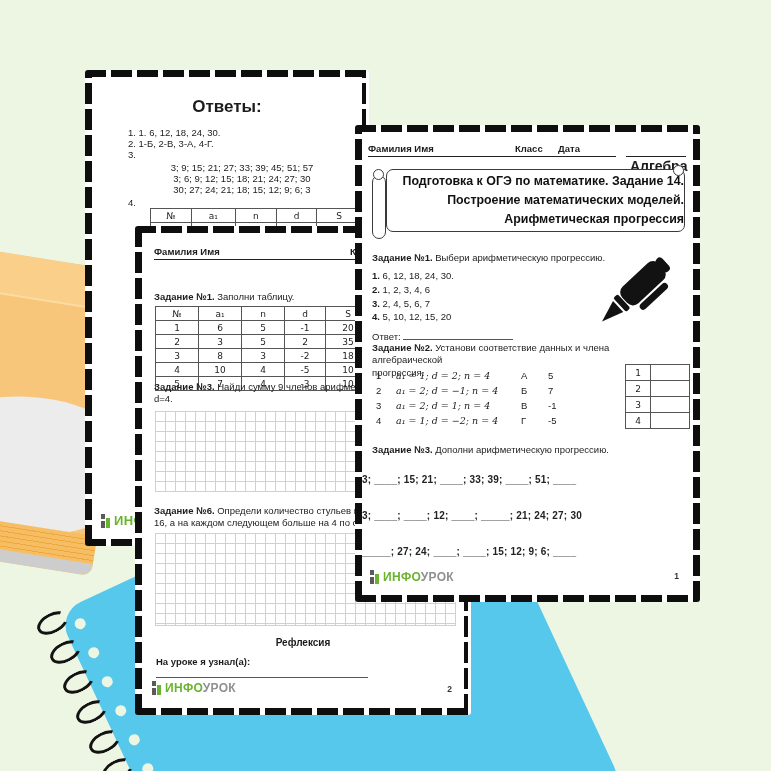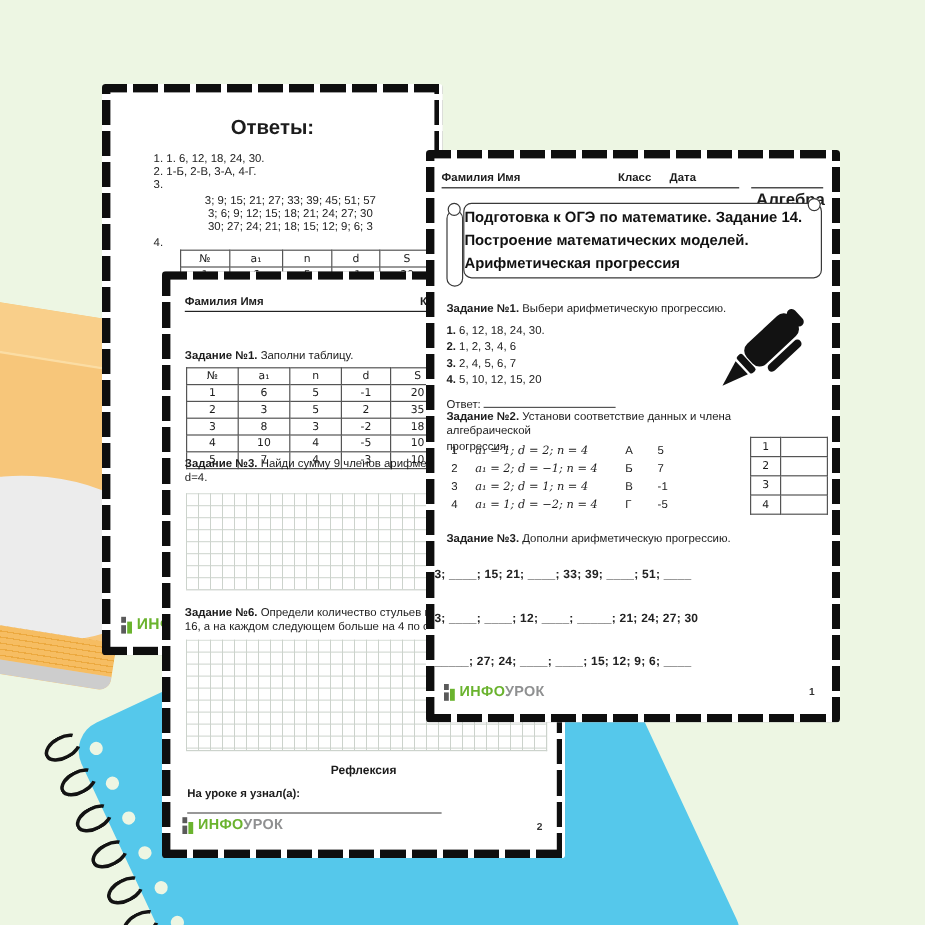--- a/index.html
+++ b/index.html
@@ -71,21 +71,21 @@
 
   
   .banner{position:absolute;left:10px;right:7px;top:32px;height:76px;}
   .banner-band{position:absolute;left:14px;right:1px;top:5px;bottom:8px;
                border:1.5px solid #3a3a3a;border-radius:7px;background:#fff;
                display:flex;flex-direction:column;justify-content:center;}
   .banner-roll{position:absolute;left:0;top:11px;bottom:1px;width:12px;
                border:1.5px solid #3a3a3a;border-radius:7px;background:#fff;}
   .curl{position:absolute;width:9px;height:9px;border:1.5px solid #3a3a3a;
         border-radius:50%;background:#fff;}
-  .banner-title{font-size:12.4px;font-weight:bold;text-align:left;line-height:1.55;color:#111;}
+  .banner-title{font-size:12.4px;font-weight:bold;text-align:right;line-height:1.55;color:#111;}
 
   .blank{display:inline-block;border-bottom:1px solid #555;height:9px;vertical-align:baseline;}
 
   .formula{font-family:"DejaVu Serif",serif;font-style:italic;font-size:9.5px;}
   .seqline{position:absolute;width:100%;text-align:left;font-size:10px;font-weight:600;
            letter-spacing:.2px;color:#222;}
   .pen{position:absolute;}
 </style>
 </head>
 <body>

